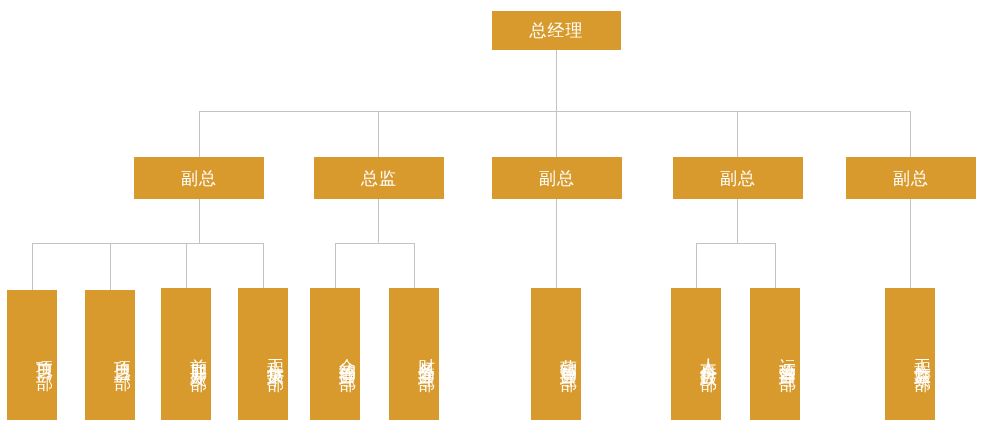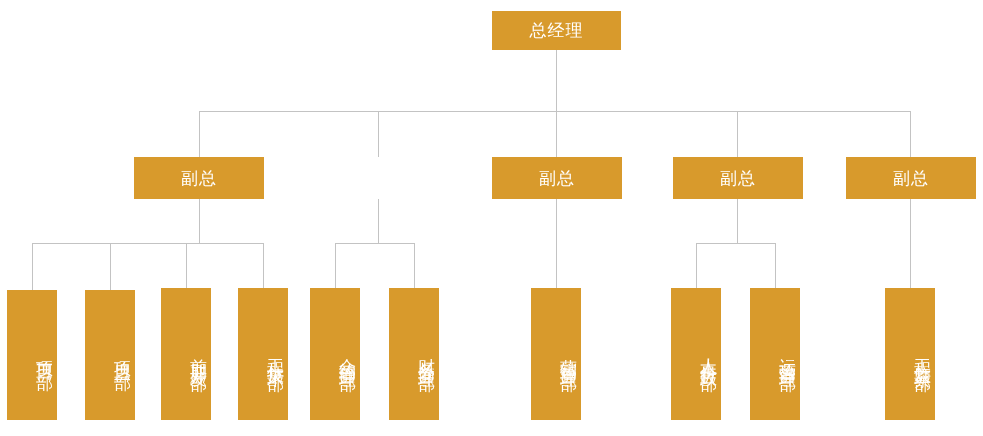--- a/index.html
+++ b/index.html
@@ -87,20 +87,21 @@
   <div class="line v" style="left:737px; top:199px; height:45px;"></div>
   <div class="line h" style="left:696px; top:243px; width:80px;"></div>
   <div class="line v" style="left:696px; top:243px; height:45px;"></div>
   <div class="line v" style="left:775px; top:243px; height:45px;"></div>
 
   <div class="line v" style="left:910px; top:199px; height:89px;"></div>
 
   <div class="node horiz" style="left:492px; top:11px; width:129px; height:39px;">总经理</div>
 
   <div class="node horiz" style="left:134px; top:157px; width:130px; height:42px;">副总</div>
+  <div class="node horiz" style="left:314px; top:157px; width:130px; height:42px;">总监</div>
   <div class="node horiz" style="left:492px; top:157px; width:130px; height:42px;">副总</div>
   <div class="node horiz" style="left:673px; top:157px; width:130px; height:42px;">副总</div>
   <div class="node horiz" style="left:846px; top:157px; width:130px; height:42px;">副总</div>
 
   <div class="node vert" style="left:7px; top:290px; width:50px; height:130px;">项目一部</div>
   <div class="node vert" style="left:85px; top:290px; width:50px; height:130px;">项目二部</div>
   <div class="node vert" style="left:161px; top:288px; width:50px; height:132px;">前期开发部</div>
   <div class="node vert" style="left:238px; top:288px; width:50px; height:132px;">工程技术部</div>
   <div class="node vert" style="left:310px; top:288px; width:50px; height:132px;">合约管理部</div>
   <div class="node vert" style="left:389px; top:288px; width:50px; height:132px;">财务管理部</div>

